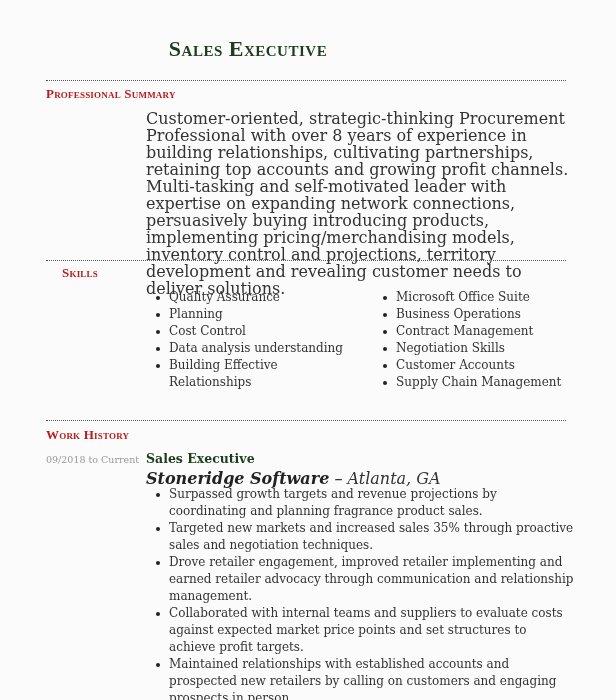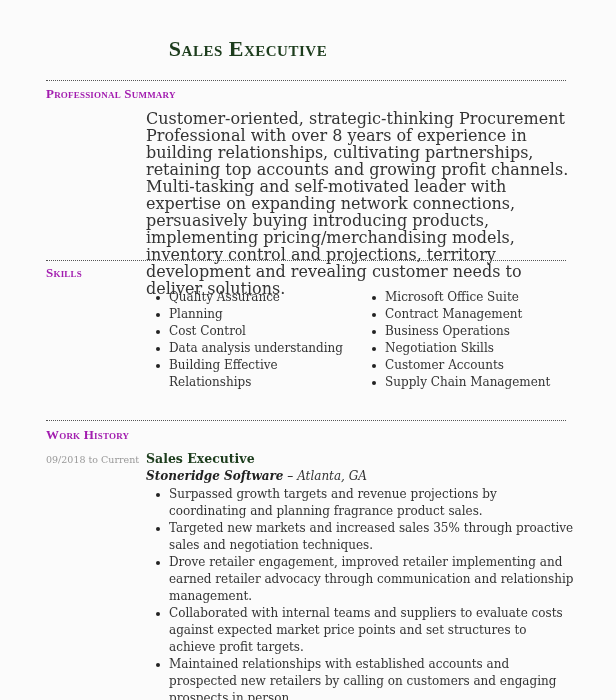--- a/index.html
+++ b/index.html
@@ -39,40 +39,40 @@
       width: 520px;
       height: 0;
       border-top: 1px dotted #555;
     }
     .section-title {
       position: absolute;
       left: 46px;
       font-family: "Liberation Serif", serif;
       font-weight: bold;
       font-size: 13px;
-      color: #a21caf;
+      color: #b91c1c;
       font-variant: small-caps;
       letter-spacing: 0.2px;
     }
     .summary {
       position: absolute;
       left: 146px;
       top: 110px;
       width: 428px;
       font-size: 16px;
       line-height: 17px;
       color: #333;
       margin: 0;
     }
     .skills {
       position: absolute;
       top: 289px;
       left: 146px;
       display: flex;
-      gap: 5px;
+      gap: 16px;
     }
     .skills ul {
       list-style: none;
       margin: 0;
       padding: 0;
     }
     .skills ul.col1 { width: 211px; }
     .skills ul.col2 { width: 220px; }
     .bullet-item {
       position: relative;
@@ -112,21 +112,21 @@
       top: 0;
       font-size: 12.5px;
       font-weight: bold;
       color: #1d3d1d;
       white-space: nowrap;
     }
     .job-company-line {
       position: absolute;
       left: 100px;
       top: 18px;
-      font-size: 12px;
+      font-size: 16px;
       white-space: nowrap;
       color: #222;
     }
     .job-company {
       font-weight: bold;
       font-style: italic;
     }
     .job-sep, .job-location {
       font-style: italic;
       color: #333;
@@ -146,33 +146,33 @@
 
 <div class="page">
 
   <div class="name">Sales Executive</div>
 
   <div class="rule" style="top:80px;"></div>
   <div class="section-title" style="top:86px;">Professional Summary</div>
   <p class="summary">Customer-oriented, strategic-thinking Procurement Professional with over 8 years of experience in building relationships, cultivating partnerships, retaining top accounts and growing profit channels. Multi-tasking and self-motivated leader with expertise on expanding network connections, persuasively buying introducing products, implementing pricing/merchandising models, inventory control and projections, territory development and revealing customer needs to deliver solutions.</p>
 
   <div class="rule" style="top:260px;"></div>
-  <div class="section-title" style="top:265px;">Skills</div>
+  <div class="section-title" style="top:265px;margin-left:16px;">Skills</div>
   <div class="skills">
     <ul class="col1">
       <li class="bullet-item">Quality Assurance</li>
       <li class="bullet-item">Planning</li>
       <li class="bullet-item">Cost Control</li>
       <li class="bullet-item">Data analysis understanding</li>
       <li class="bullet-item">Building Effective Relationships</li>
     </ul>
     <ul class="col2">
       <li class="bullet-item">Microsoft Office Suite</li>
+      <li class="bullet-item">Business Operations</li>
       <li class="bullet-item">Contract Management</li>
-      <li class="bullet-item">Business Operations</li>
       <li class="bullet-item">Negotiation Skills</li>
       <li class="bullet-item">Customer Accounts</li>
       <li class="bullet-item">Supply Chain Management</li>
     </ul>
   </div>
 
   <div class="rule" style="top:420px;"></div>
   <div class="section-title" style="top:427px;">Work History</div>
 
   <div class="job">

